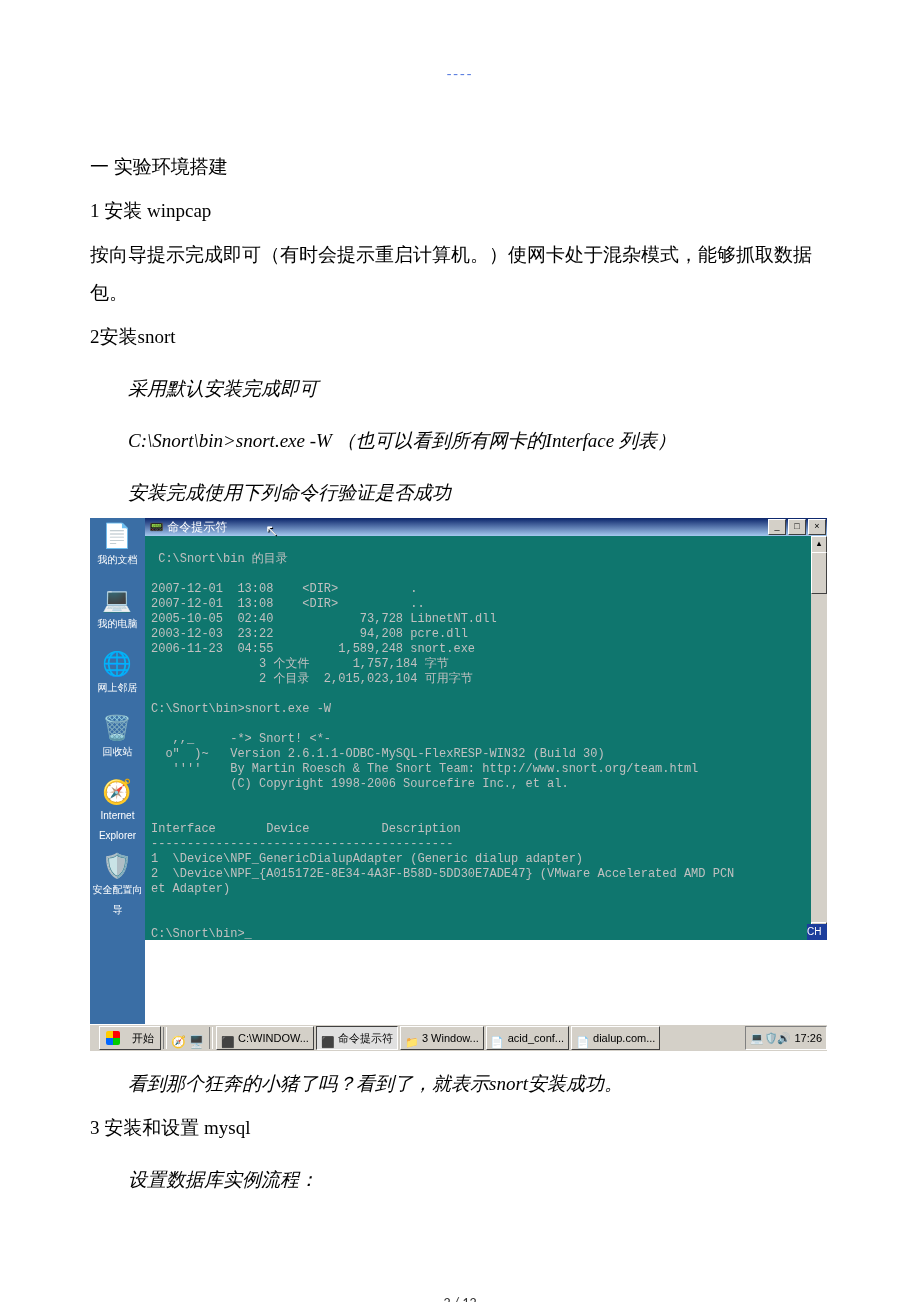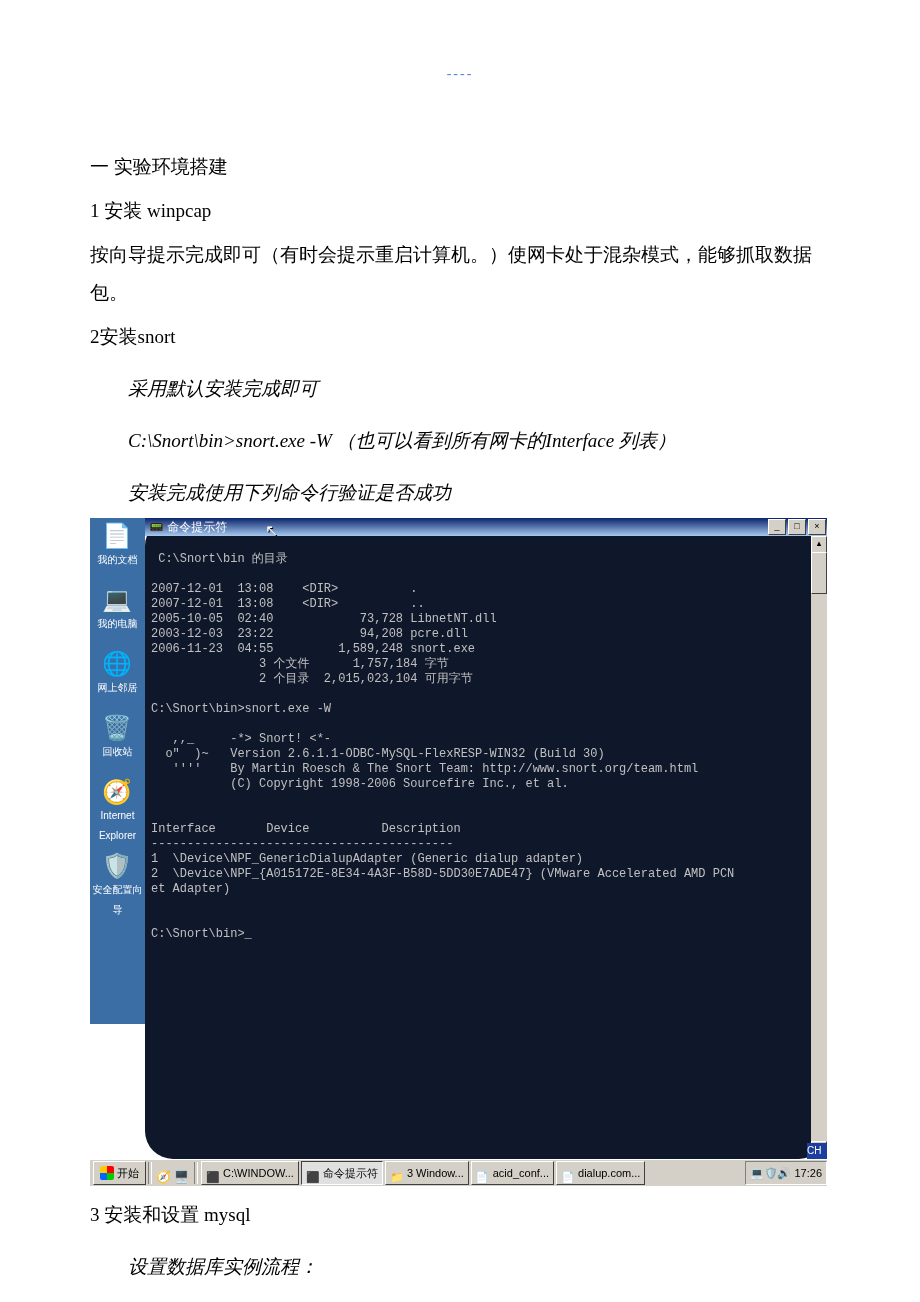--- a/index.html
+++ b/index.html
@@ -58,25 +58,24 @@
     .d-icon .glyph {
       font-size: 24px;
       display: block;
       line-height: 1;
       margin-bottom: 2px;
     }
     .cmd-outer {
       display: inline-block;
       vertical-align: top;
       width: 682px;
-      height: 641px;
-      background: #0f172a;
+      height: 422px;
+      background: #0f766e;
       position: relative;
       font-size: 0;
-      border-radius: 28px;
     }
     .titlebar {
       height: 18px;
       background: linear-gradient(#0a246a, #a6caf0);
       color: #fff;
       font-family: "SimSun", sans-serif;
       font-size: 12px;
       line-height: 18px;
       padding-left: 4px;
       display: flex;
@@ -160,28 +159,28 @@
       background: #d4d0c8;
       display: flex;
       align-items: center;
       font-family: "SimSun", sans-serif;
       font-size: 11px;
       border-top: 1px solid #fff;
     }
     .tb-start {
       height: 22px;
       padding: 0 6px;
-      margin-left: 3px;
+      margin-left: 9px;
       background: #d4d0c8;
       border: 1px solid #fff;
       border-right-color:#404040;
       border-bottom-color:#404040;
       display: flex;
       align-items: center;
-      gap: 3px;
+      gap: 12px;
     }
     .tb-start .flag {
       width: 14px; height: 14px;
       background: conic-gradient(#f00 0 25%, #0c0 0 50%, #06f 0 75%, #fc0 0 100%);
       border-radius: 2px;
     }
     .tb-sep {
       width: 2px; height: 22px;
       border-left: 1px solid #808080;
       border-right: 1px solid #fff;
@@ -353,18 +352,19 @@
             <span>dialup.com...</span>
           </div>
         </div>
       <div class="tb-tray">
         <span id="tray-icons"><span class="tri">💻</span><span class="tri">🛡️</span><span class="tri">🔊</span></span>
         <span>17:26</span>
       </div>
     </div>
   </div>
 
+  <div class="para indent section-gap">看到那个狂奔的小猪了吗？看到了，就表示snort安装成功。</div>
 
   <div class="para">3 安装和设置 mysql</div>
   <div class="para indent section-gap">设置数据库实例流程：</div>
 
   <div class="footer">2 / 12</div>
 </div>
 
 </body></html>

